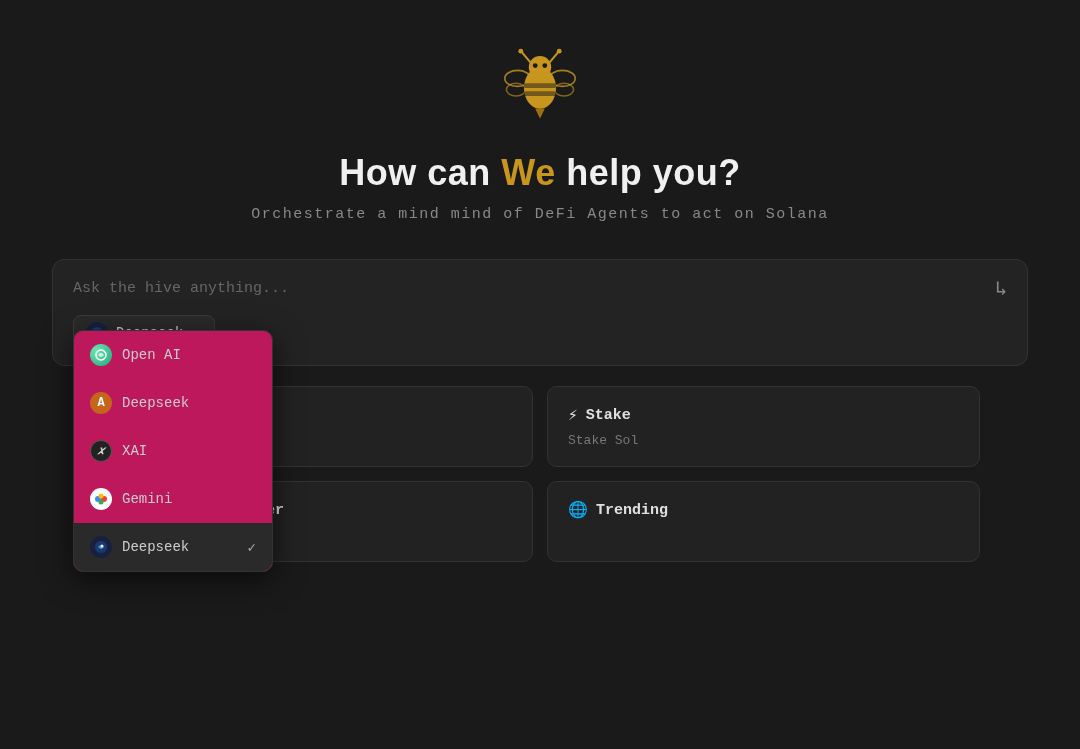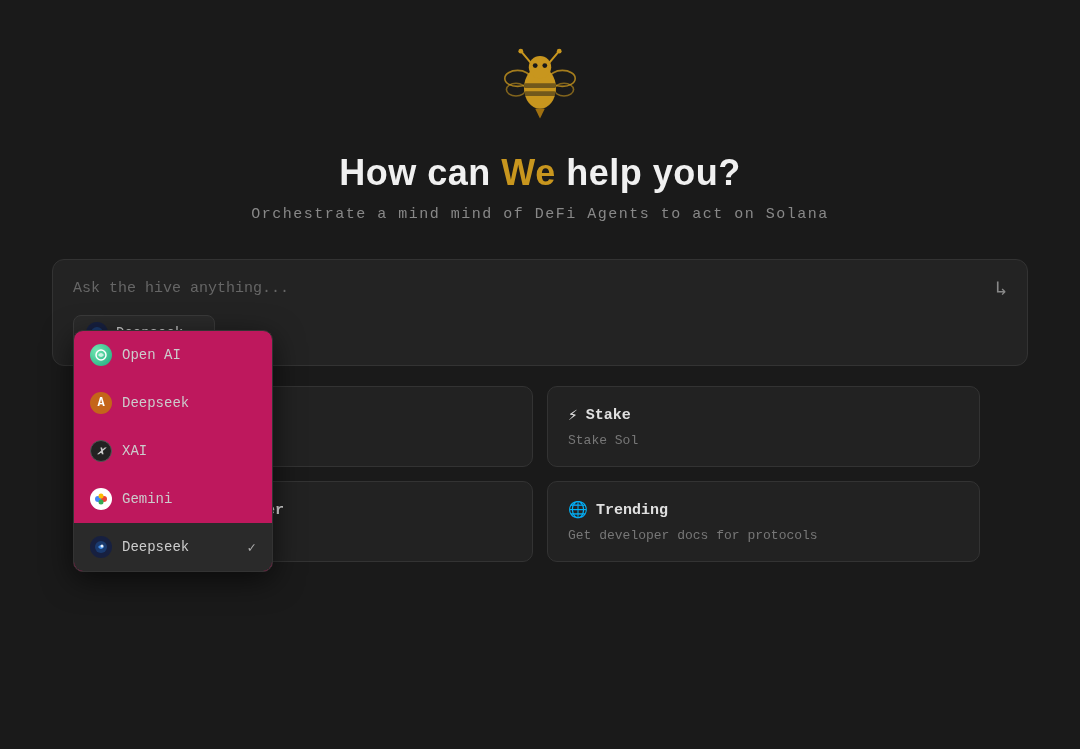--- a/index.html
+++ b/index.html
@@ -365,17 +365,16 @@
         <span>Swap on Jupiter</span>
       </div>
       <div class="card-subtitle">jupiter</div>
     </div>
 
     <div class="card">
       <div class="card-title">
         <span class="card-icon">🌐</span>
         <span>Trending</span>
       </div>
-      <div class="card-subtitle">Get developer docs for protocols</div>
     </div>
 
   </div>
 </div>
 
 </body></html>

